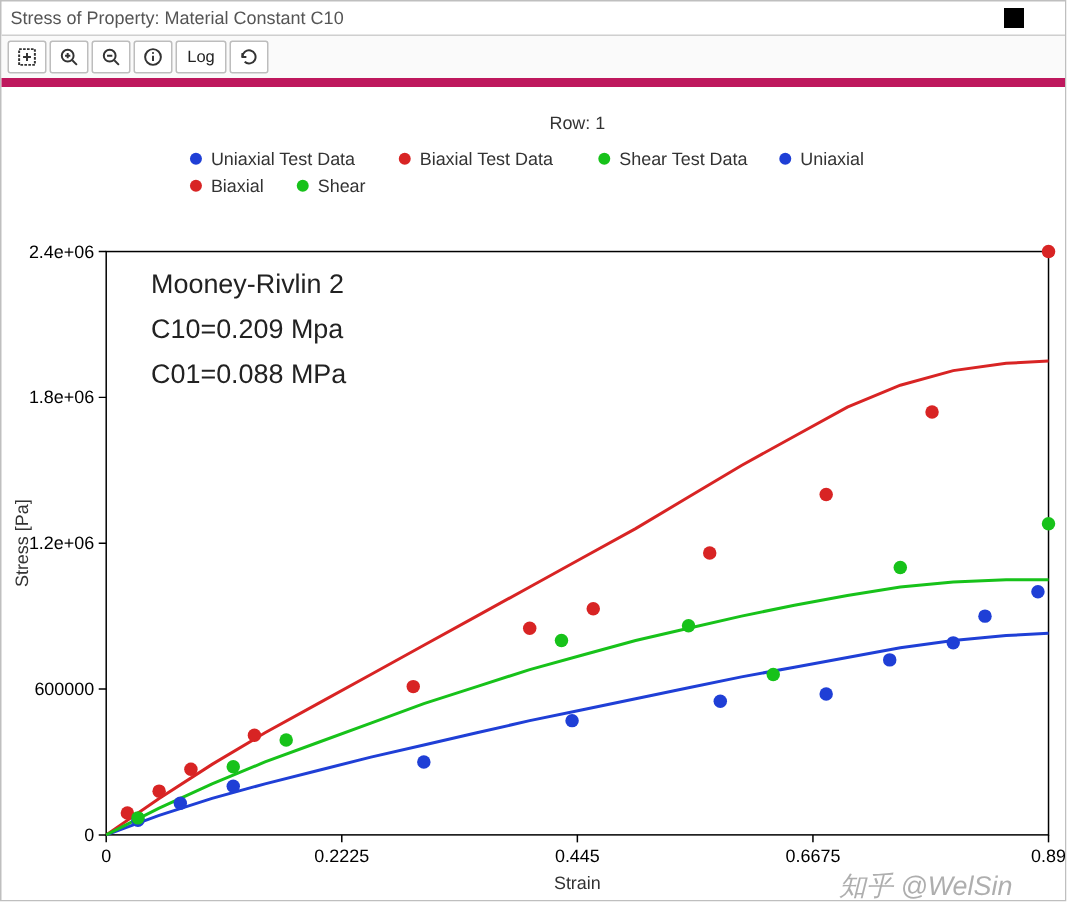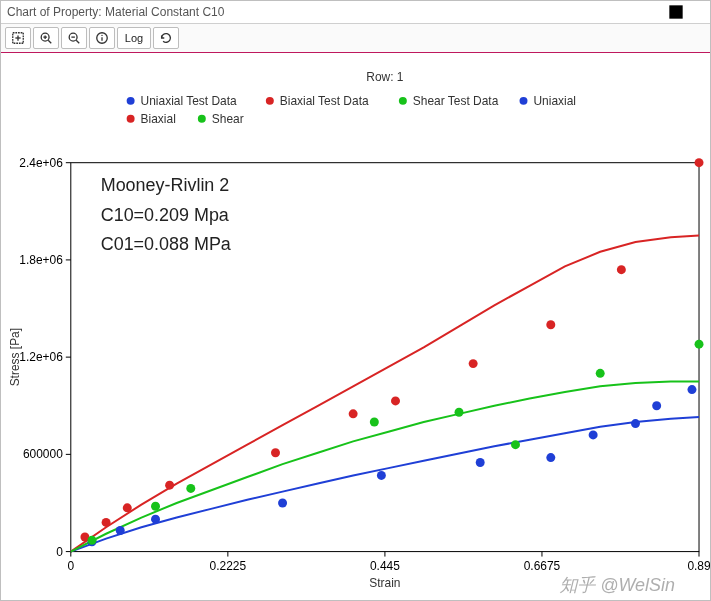--- a/index.html
+++ b/index.html
@@ -1,38 +1,38 @@
 <!DOCTYPE html>
 <html><head>
 <meta charset="utf-8">
 <style>
   html,body{margin:0;padding:0;font-family:"Segoe UI",Arial,sans-serif;font-size:12px;color:#222;background:#fff}
   .panel{width:711px;height:601px;box-sizing:border-box;border:1px solid #bfbfbf;display:flex;flex-direction:column}
   .titlebar{display:flex;align-items:center;height:22px;padding:0 6px;font-size:12px;color:#555}
   .titlebar .t{flex:1}
   .titlebar .winbtn{width:16px;height:16px;display:flex;align-items:center;justify-content:center;margin-left:4px;color:#444;font-size:12px}
-  .toolbar{display:flex;align-items:center;height:28px;border-top:1px solid #cfcfcf;border-bottom:1px solid #be185d;background:#fafafa;padding:0 4px;gap:2px}
+  .toolbar{display:flex;align-items:center;height:28px;border-top:1px solid #cfcfcf;border-bottom:6px solid #be185d;background:#fafafa;padding:0 4px;gap:2px}
   .tbtn{width:26px;height:22px;border:1px solid #bdbdbd;background:#fff;display:flex;align-items:center;justify-content:center;border-radius:2px;box-sizing:border-box}
   .tbtn.wide{width:34px;font-size:11px}
   .tbtn svg{width:14px;height:14px;stroke:#333;fill:none;stroke-width:1.5}
   .plotwrap{flex:1;position:relative;overflow:hidden}
   svg.plot{position:absolute;inset:0}
   .row-title{font-size:12px;fill:#333}
   .legend text{font-size:12px;fill:#333}
   .ylab{font-size:12px;fill:#333}
   .xlab{font-size:12px;fill:#333}
   .anno{font-family:"Microsoft YaHei","Segoe UI",Arial,sans-serif;font-size:18px;fill:#222}
   .wm{font-family:"Microsoft YaHei",sans-serif;font-size:18px;fill:rgba(120,120,120,0.6);font-style:italic}
 </style>
 </head>
 <body>
 
 <div class="panel">
   <div class="titlebar">
-    <span class="t">Chart of Property: Material Constant C10</span>
+    <span class="t">Stress of Property: Material Constant C10</span>
     <span class="winbtn">
       <svg viewBox="0 0 12 12">
           <rect x="1" y="1" width="10" height="10"></rect>
           <rect x="3" y="3" width="6" height="6"></rect>
         </svg>
     </span>
     <span class="winbtn">
       <svg viewBox="0 0 12 12">
           <line x1="2" y1="2" x2="10" y2="10"></line>
           <line x1="10" y1="2" x2="2" y2="10"></line>

